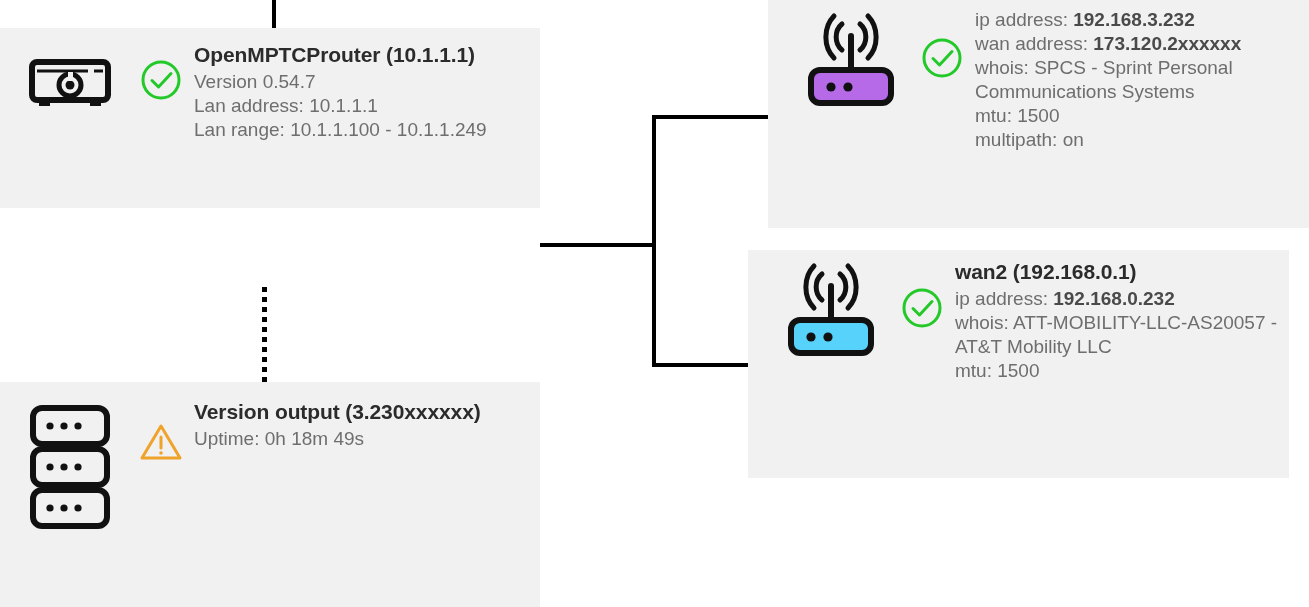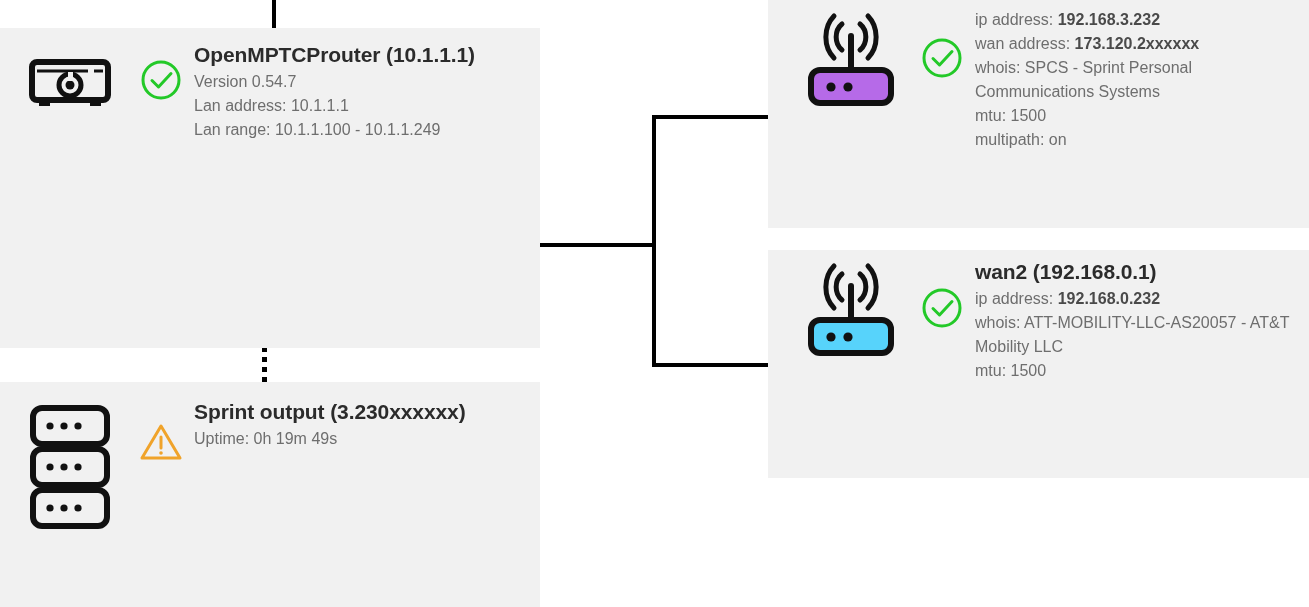--- a/index.html
+++ b/index.html
@@ -39,24 +39,24 @@
 
   
   .node {
     position: absolute;
     background: #f1f1f1;
     box-sizing: border-box;
     display: flex;
     align-items: flex-start;
   }
 
-  #node-router  { left: 0px;   top: 28px;  width: 540px; height: 320px; }
+  #node-router  { left: 0px;   top: 28px;  width: 540px; height: 180px; }
   #node-direct  { left: 0px;   top: 382px; width: 540px; height: 225px; }
   #node-wan1    { left: 768px; top: 0px;   width: 541px; height: 228px; }
-  #node-wan2    { left: 768px; top: 250px; width: 541px; height: 228px; }
+  #node-wan2    { left: 748px; top: 250px; width: 541px; height: 228px; }
 
   .node-icon {
     flex: 0 0 auto;
     display: flex;
     align-items: center;
     justify-content: center;
   }
   .node-status {
     flex: 0 0 auto;
     display: flex;
@@ -88,21 +88,21 @@
   .node-title {
     font-size: 21px;
     font-weight: bold;
     color: #2b2b2b;
     letter-spacing: -0.1px;
     line-height: 28px;
     margin-bottom: 1px;
     white-space: nowrap;
   }
   .node-line {
-    font-size: 16px;
+    font-size: 19px;
     color: #6e6e6e;
     line-height: 24px;
     max-width: 330px;
   }
   .node-line b { color: #4a4a4a; font-weight: bold; }
 
   #node-wan1 .node-line, #node-wan2 .node-line { max-width: 330px; }
 
   svg { display: block; }
 </style>
@@ -161,22 +161,22 @@
     </svg>
   </div>
   <div class="node-status">
     <svg width="44" height="40" viewBox="0 0 44 40" aria-hidden="true">
       <polygon points="22,4 41,36 3,36" fill="none" stroke="#f0a32a" stroke-width="3" stroke-linejoin="round"></polygon>
       <line x1="22" y1="15" x2="22" y2="26" stroke="#f0a32a" stroke-width="3" stroke-linecap="round"></line>
       <circle cx="22" cy="31" r="1.8" fill="#f0a32a"></circle>
     </svg>
   </div>
   <div class="node-body">
-    <div class="node-title">Sprint output (3.230xxxxxx)</div>
-    <div class="node-line">Uptime: 0h 19m 49s</div>
+    <div class="node-title">Version output (3.230xxxxxx)</div>
+    <div class="node-line">Uptime: 0h 18m 49s</div>
   </div>
 </div>
 
 <div class="node" id="node-wan1">
   <div class="node-icon">
     <svg width="96" height="100" viewBox="0 0 96 100" aria-hidden="true">
       <g fill="none" stroke="#111111" stroke-width="5" stroke-linecap="round">
         <path d="M39,40 A14,16 0 0 1 39,14"></path>
         <path d="M31,48 A24,28 0 0 1 31,6"></path>
         <path d="M57,40 A14,16 0 0 0 57,14"></path>

